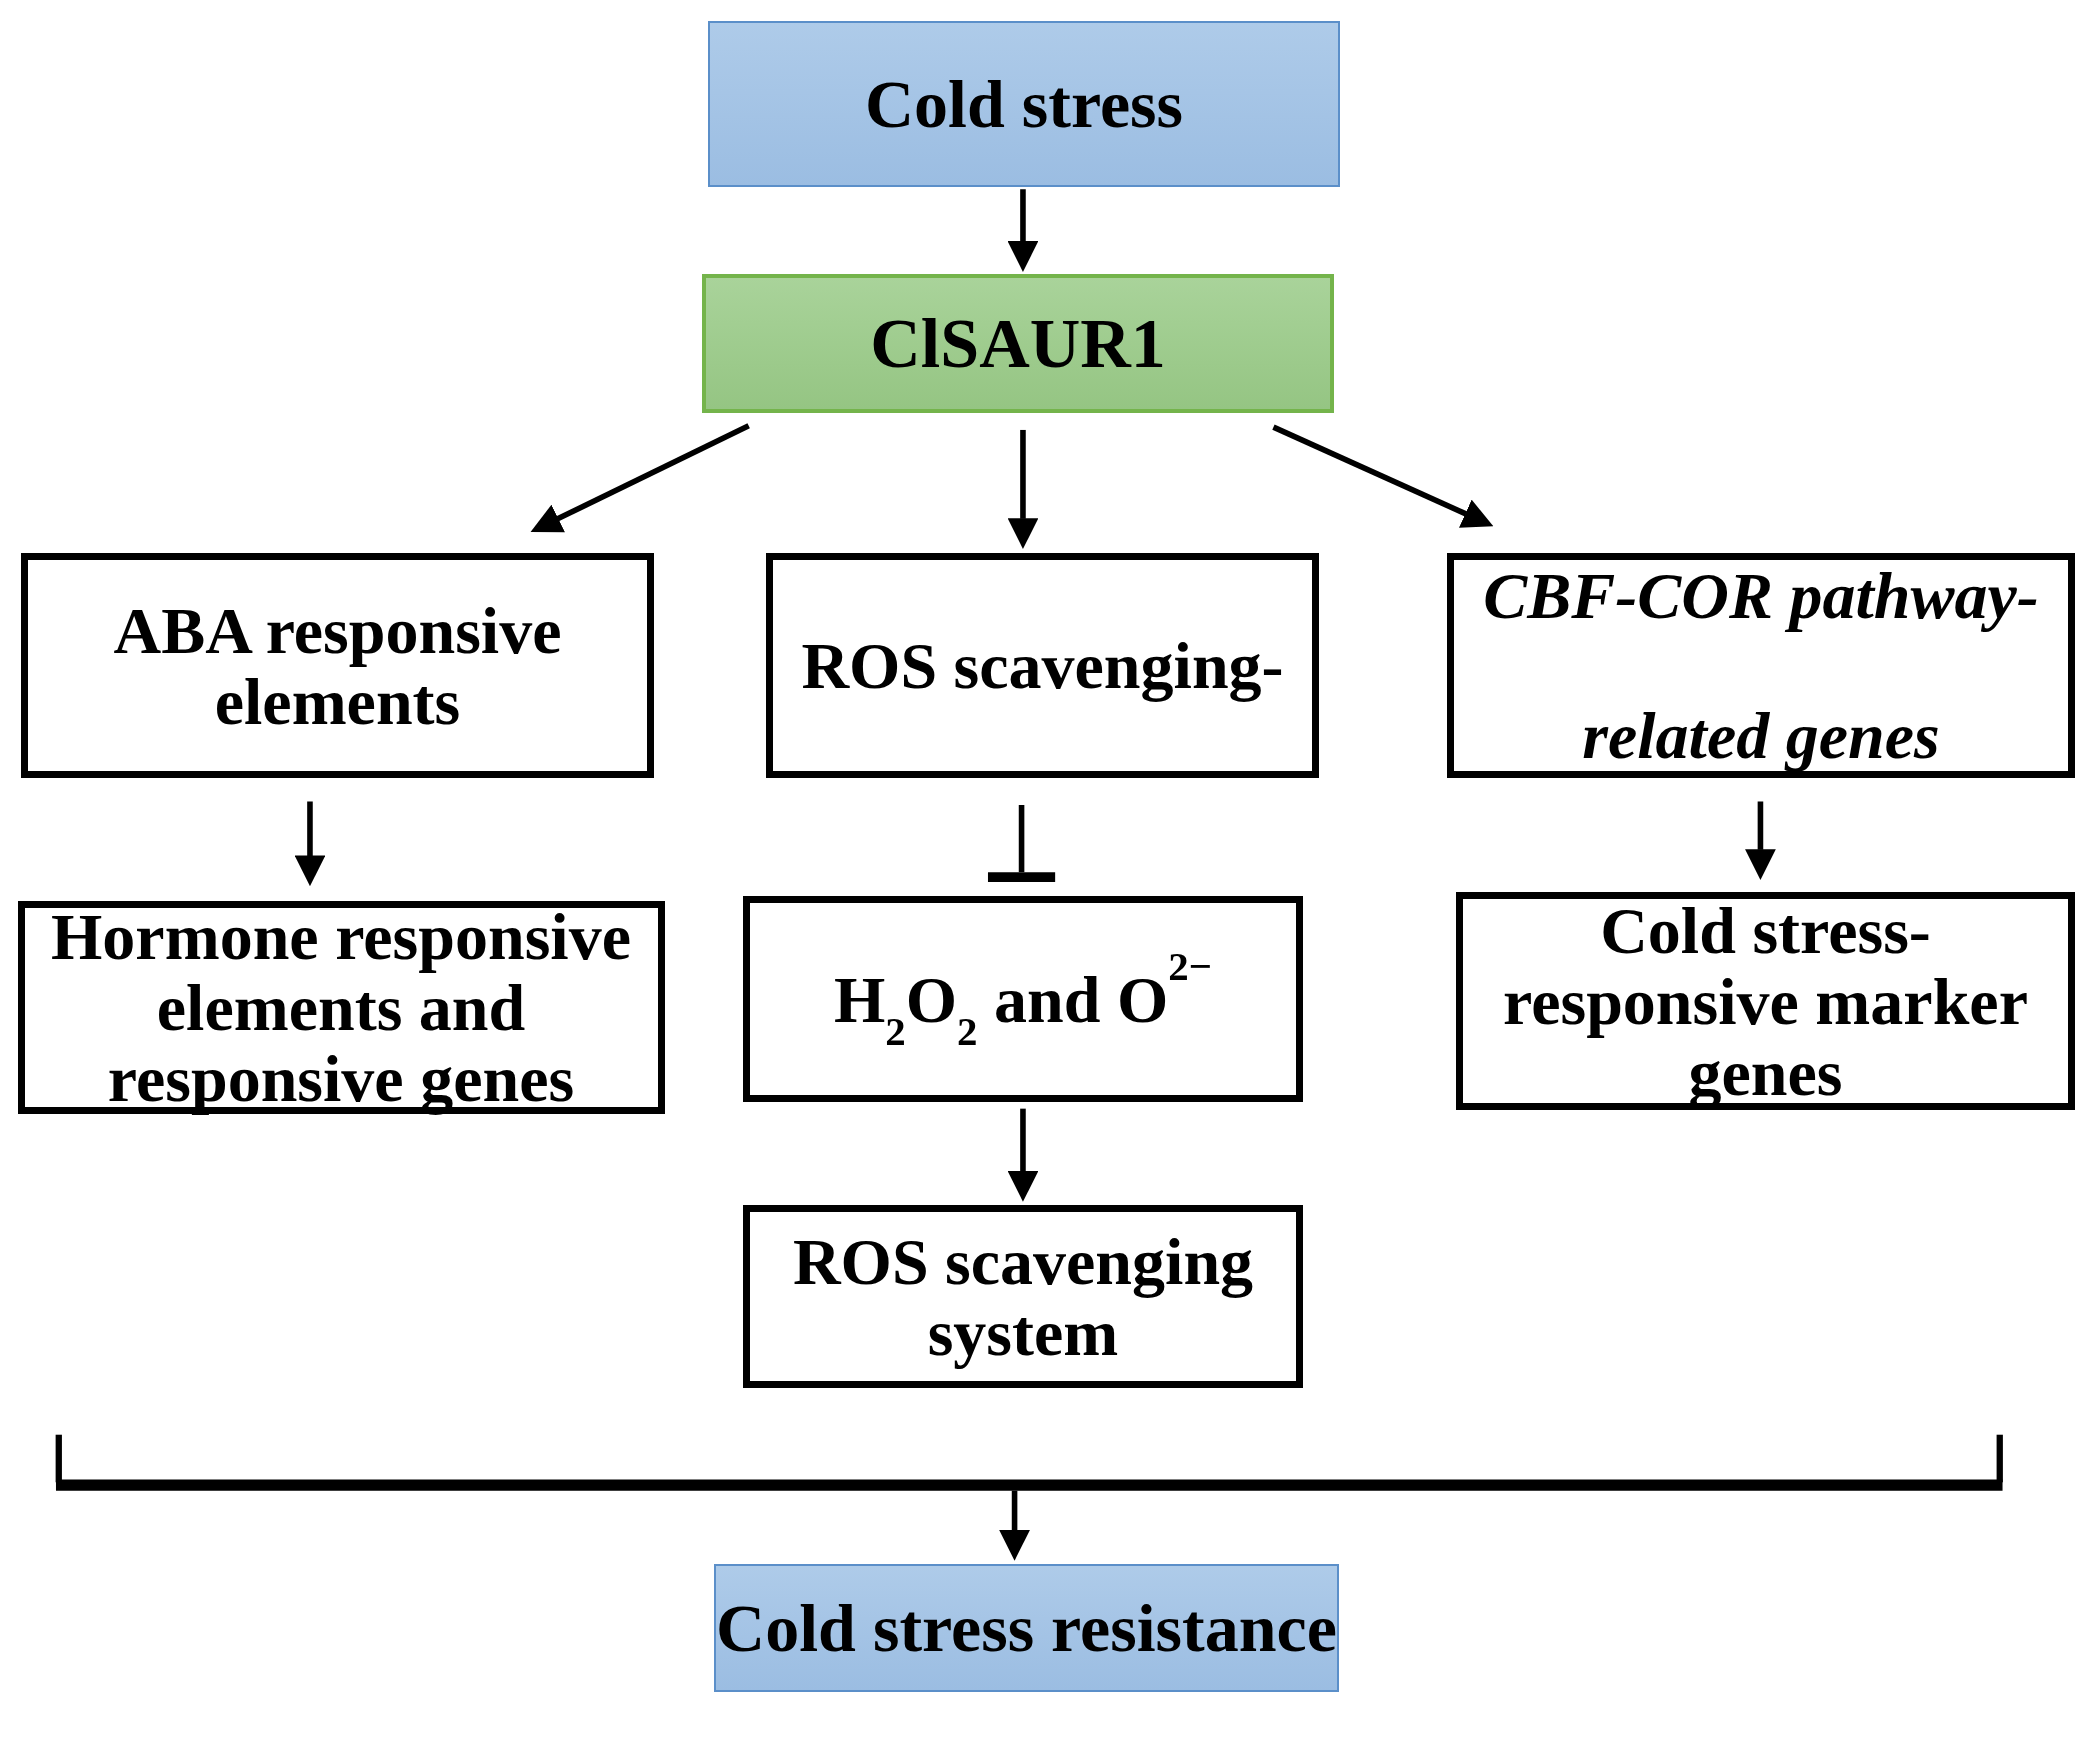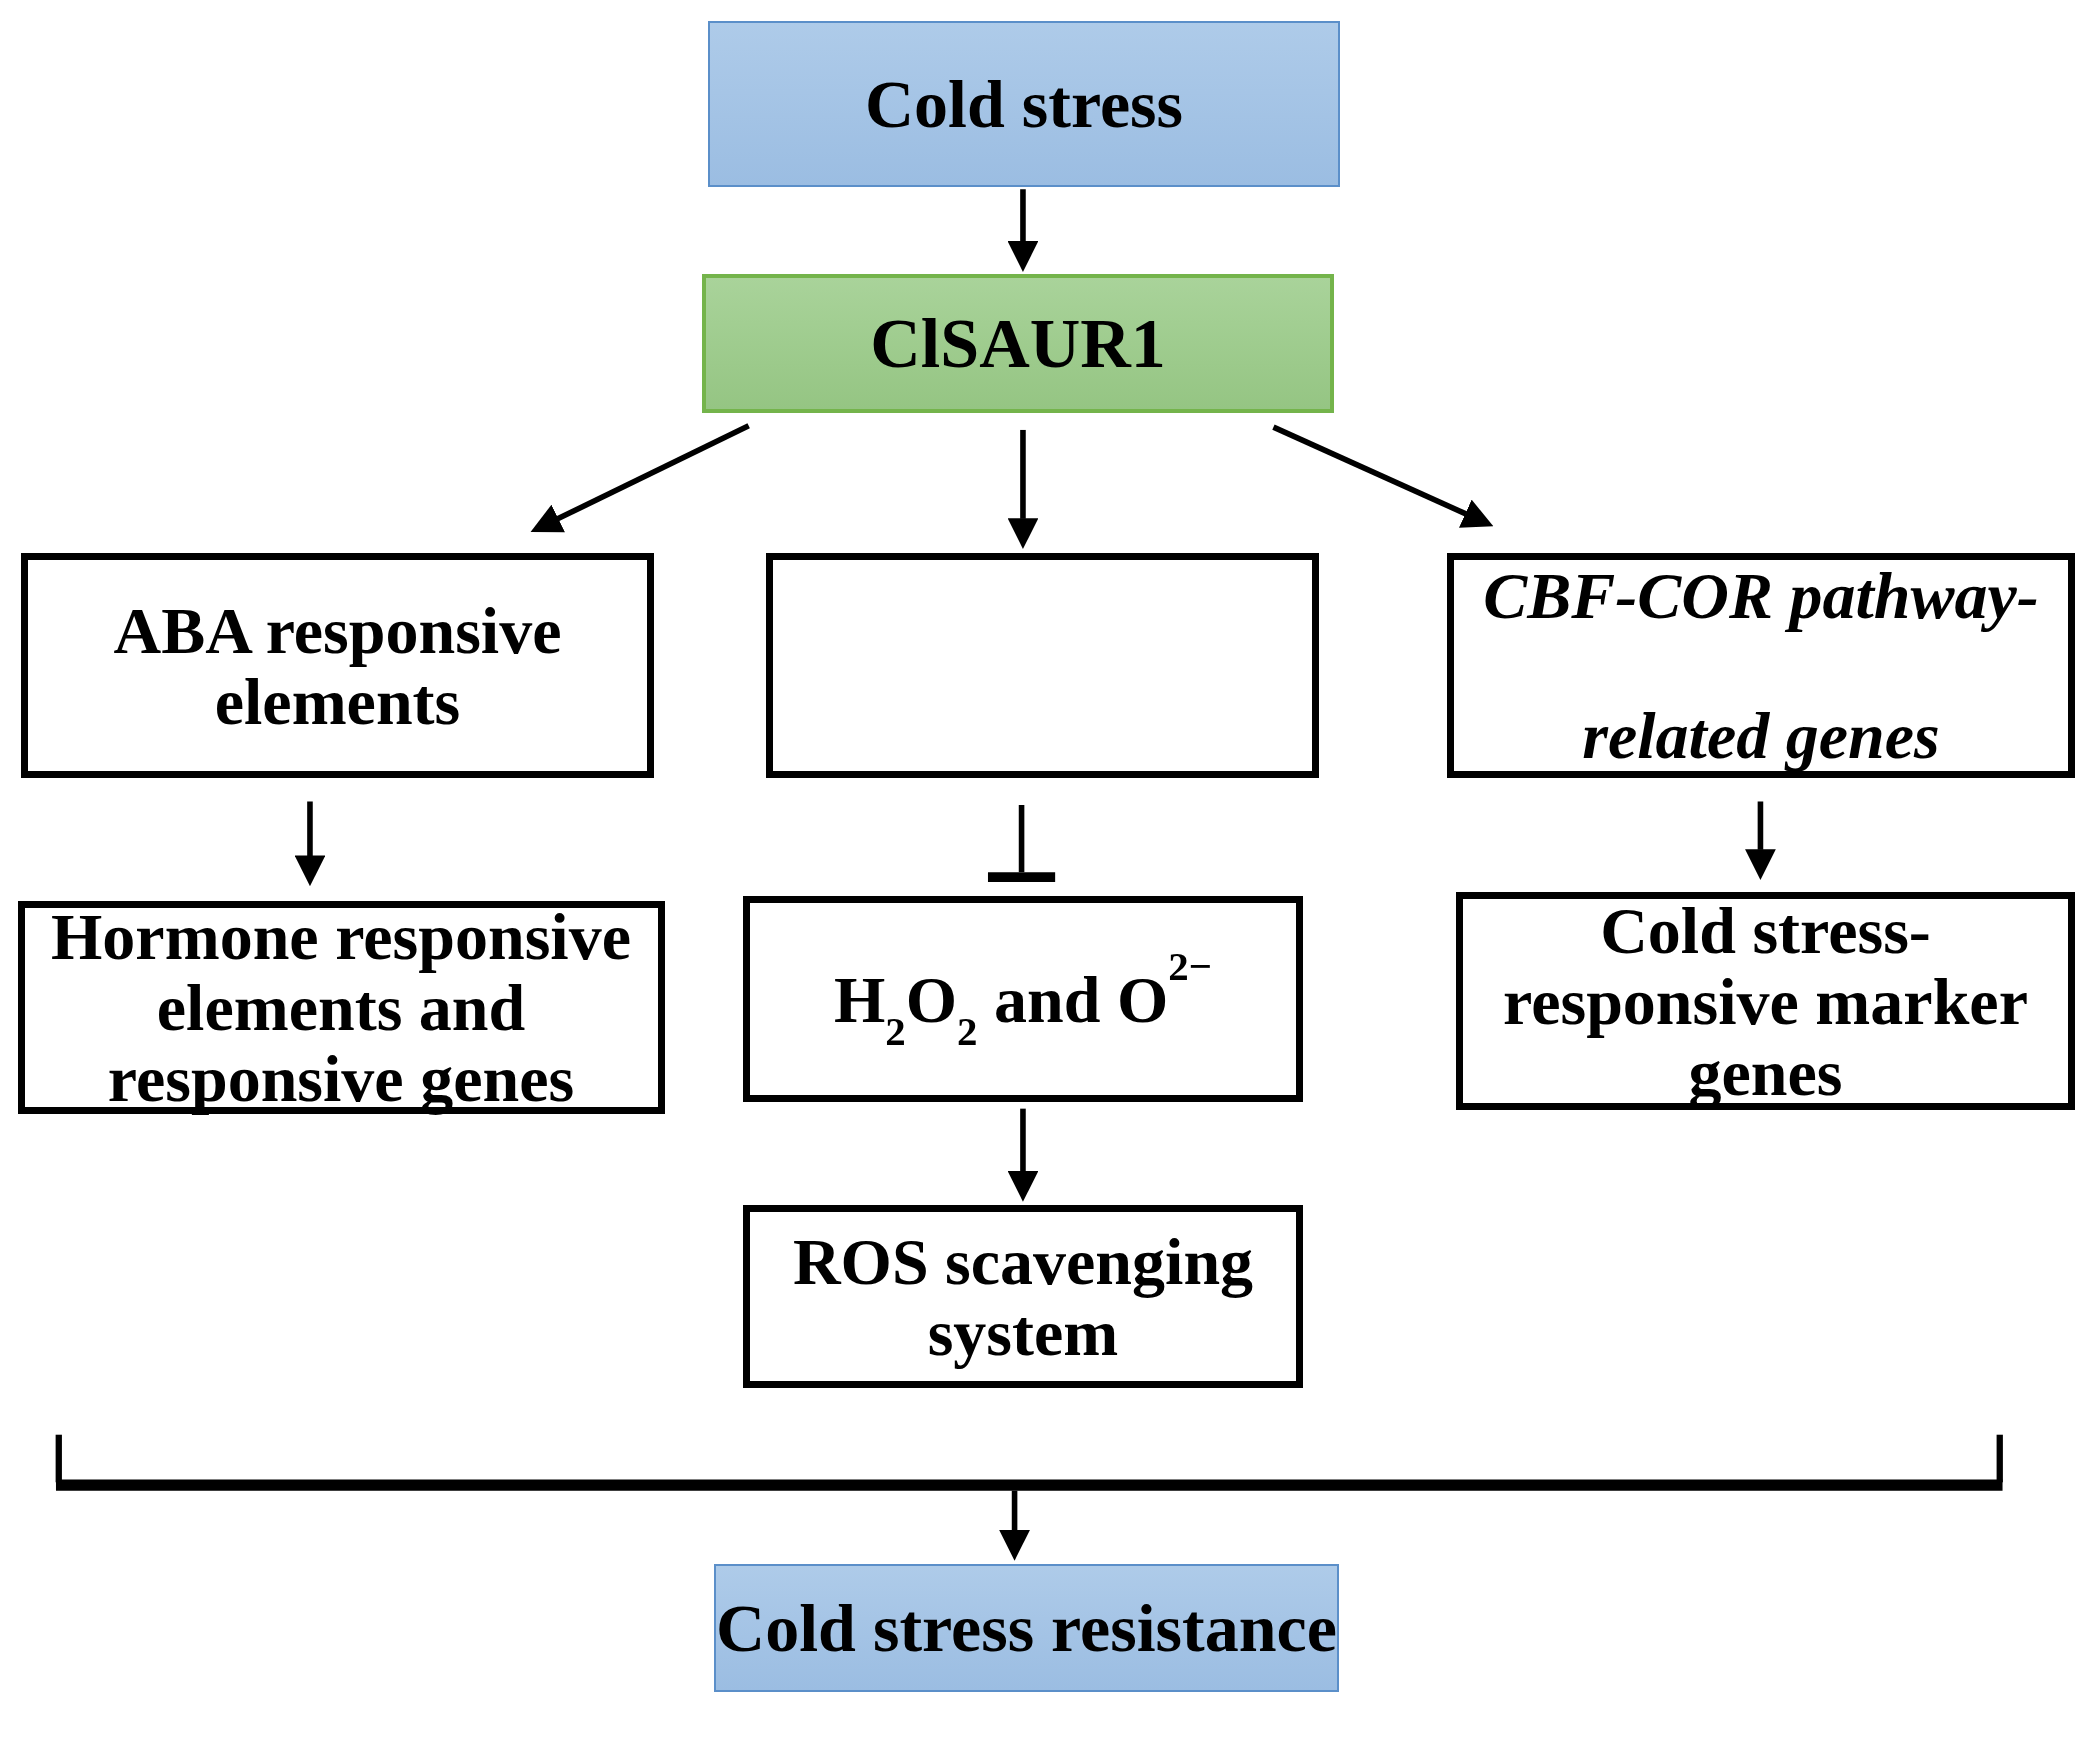--- a/index.html
+++ b/index.html
@@ -95,20 +95,21 @@
   <div class="box green-box" id="box-clsaur1">
     <span class="ln">ClSAUR1</span>
   </div>
 
   <div class="box white-box" id="box-aba">
     <div class="ln">ABA responsive</div>
     <div class="ln">elements</div>
   </div>
 
   <div class="box white-box" id="box-ros-genes">
+    <div class="ln">ROS scavenging-</div>
   </div>
 
   <div class="box white-box" id="box-cbf">
     <div class="ln italic">CBF-COR pathway-</div>
     <div class="ln italic">related genes</div>
   </div>
 
   <div class="box white-box" id="box-hormone">
     <div class="ln">Hormone responsive</div>
     <div class="ln">elements and</div>

